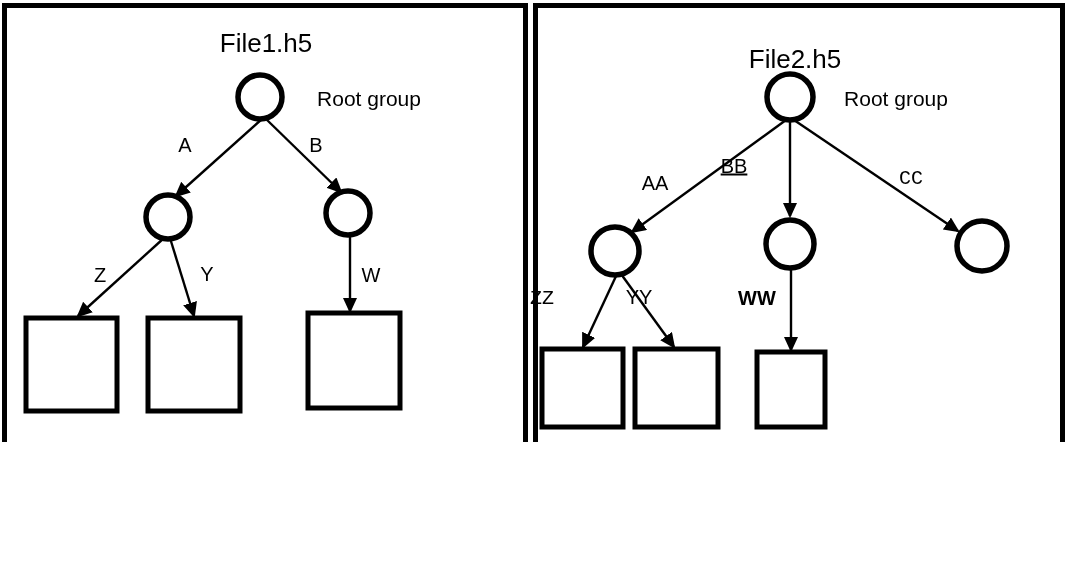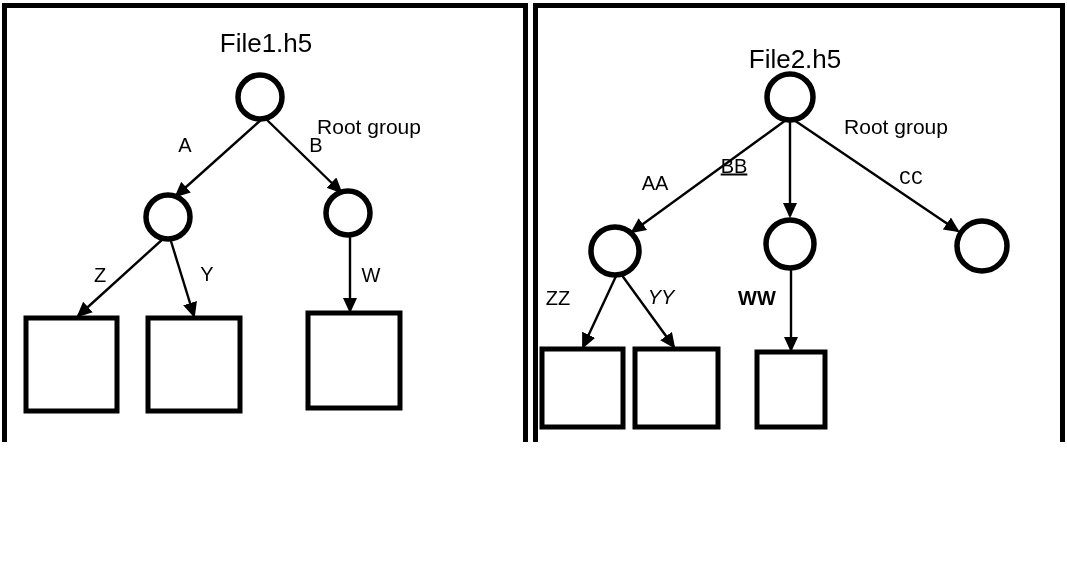--- a/index.html
+++ b/index.html
@@ -40,21 +40,20 @@
     white-space: nowrap;
     transform: translateX(-50%);
     letter-spacing: 0px;
   }
   .node-label {
     position: absolute;
     font-size: 21px;
     color: #000000;
     white-space: nowrap;
     transform: translate(-50%, -50%);
-    margin-top: 28px;
   }
   .edge-label {
     position: absolute;
     font-size: 20px;
     color: #000000;
     white-space: nowrap;
     transform: translate(-50%, -50%);
   }
 </style>
 </head>
@@ -107,18 +106,18 @@
       <div class="edge-label" style="left: 185px; top: 145px;">A</div>
       <div class="edge-label" style="left: 316px; top: 145px;">B</div>
       <div class="edge-label" style="left: 100px; top: 275px;">Z</div>
       <div class="edge-label" style="left: 207px; top: 274px;">Y</div>
       <div class="edge-label" style="left: 371px; top: 275px;">W</div>
       <div class="panel-title" style="left: 795px; top: 44px;">File2.h5</div>
       <div class="node-label" style="left: 896px; top: 99px;">Root group</div>
       <div class="edge-label" style="left: 655px; top: 183px;">AA</div>
       <div class="edge-label" style="left: 734px; top: 166px; text-decoration: underline;">BB</div>
       <div class="edge-label" style="left: 911px; top: 178px; font-family: Liberation Mono, monospace;">CC</div>
-      <div class="edge-label" style="left: 558px; top: 298px;">ZZ</div>
-      <div class="edge-label" style="left: 661px; top: 297px; font-style: italic;">YY</div>
+      <div class="edge-label" style="left: 542px; top: 298px; font-family: Liberation Mono, monospace;">ZZ</div>
+      <div class="edge-label" style="left: 639px; top: 297px;">YY</div>
       <div class="edge-label" style="left: 757px; top: 298px; font-weight: bold;">WW</div>
     </div>
 
 </div>
 
 </body></html>

